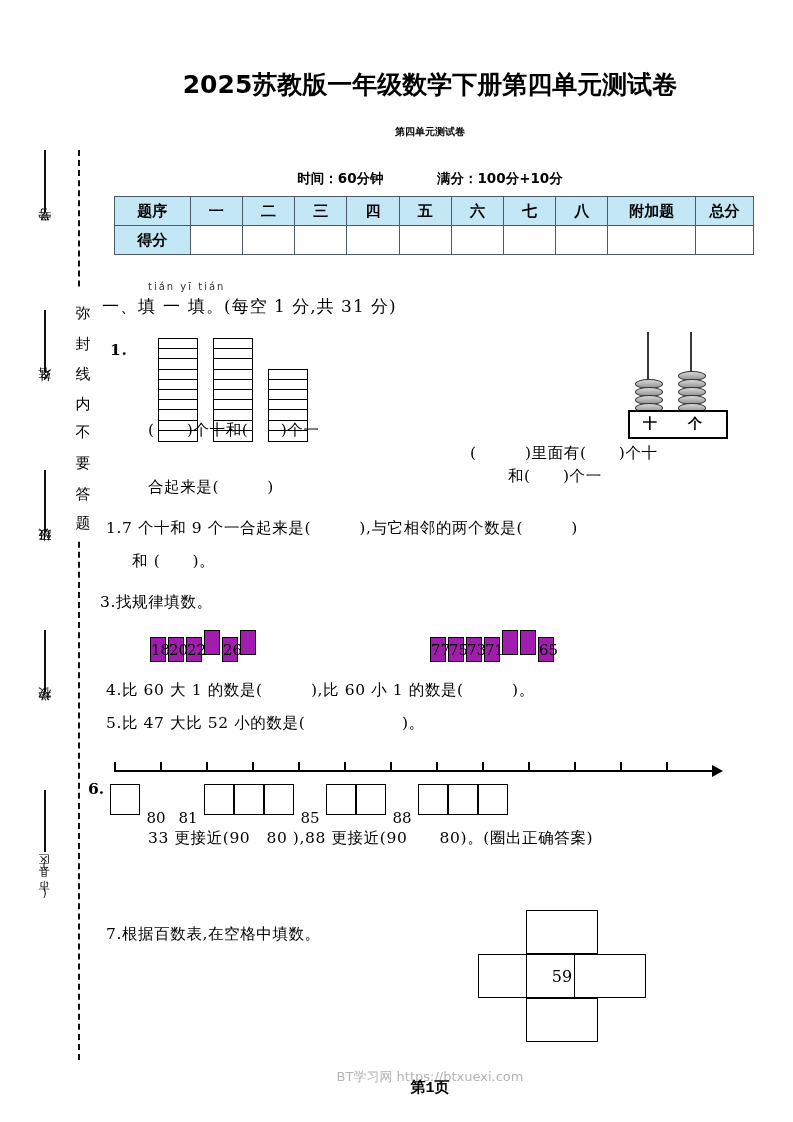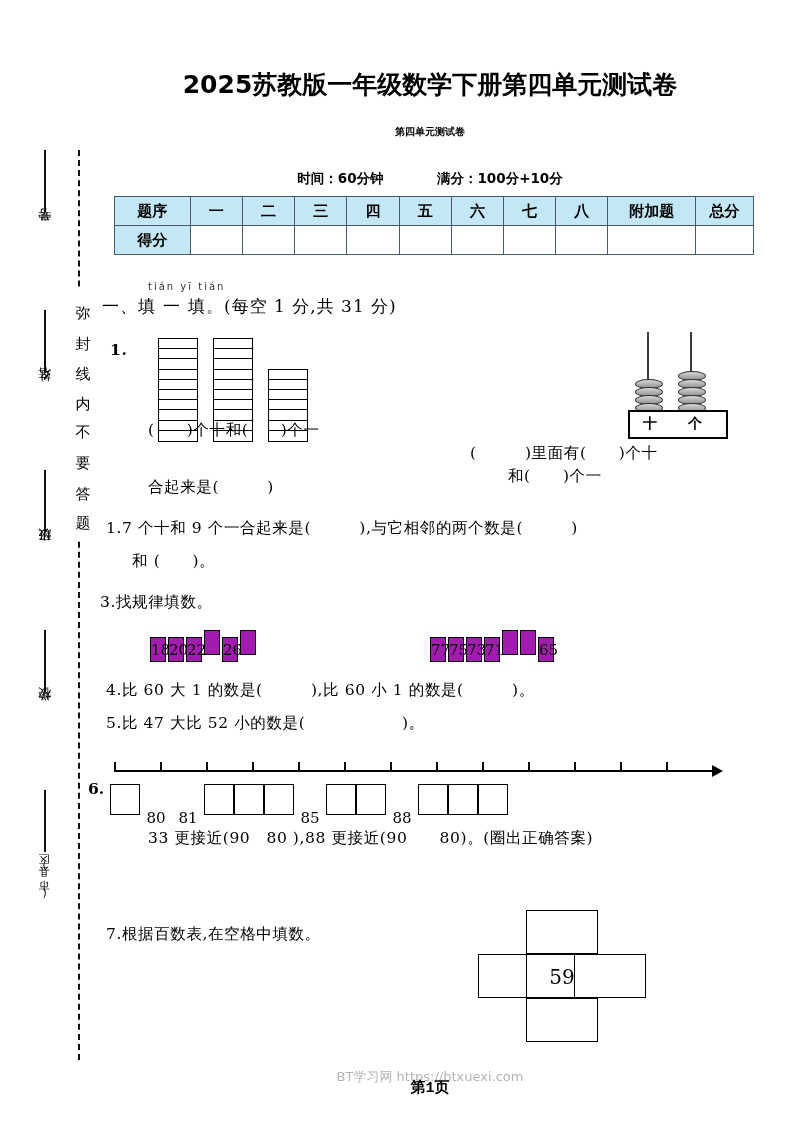--- a/index.html
+++ b/index.html
@@ -267,21 +267,21 @@
   
   .cross { position: absolute; left: 378px; top: 910px; }
   .cross-cell {
     position: absolute;
     width: 72px; height: 44px;
     border: 1.4px solid #000;
     box-sizing: border-box;
     background: #fff;
     text-align: center;
     line-height: 44px;
-    font-size: 20px;
+    font-size: 16px;
     font-family: "DejaVu Serif", serif;
   }
   .cc-top    { left: 48px; top: 0; }
   .cc-left   { left: 0;    top: 44px; }
   .cc-center { left: 48px; top: 44px; }
   .cc-right  { left: 96px; top: 44px; }
   .cc-bottom { left: 48px; top: 88px; }
 
   
   .page-num {

